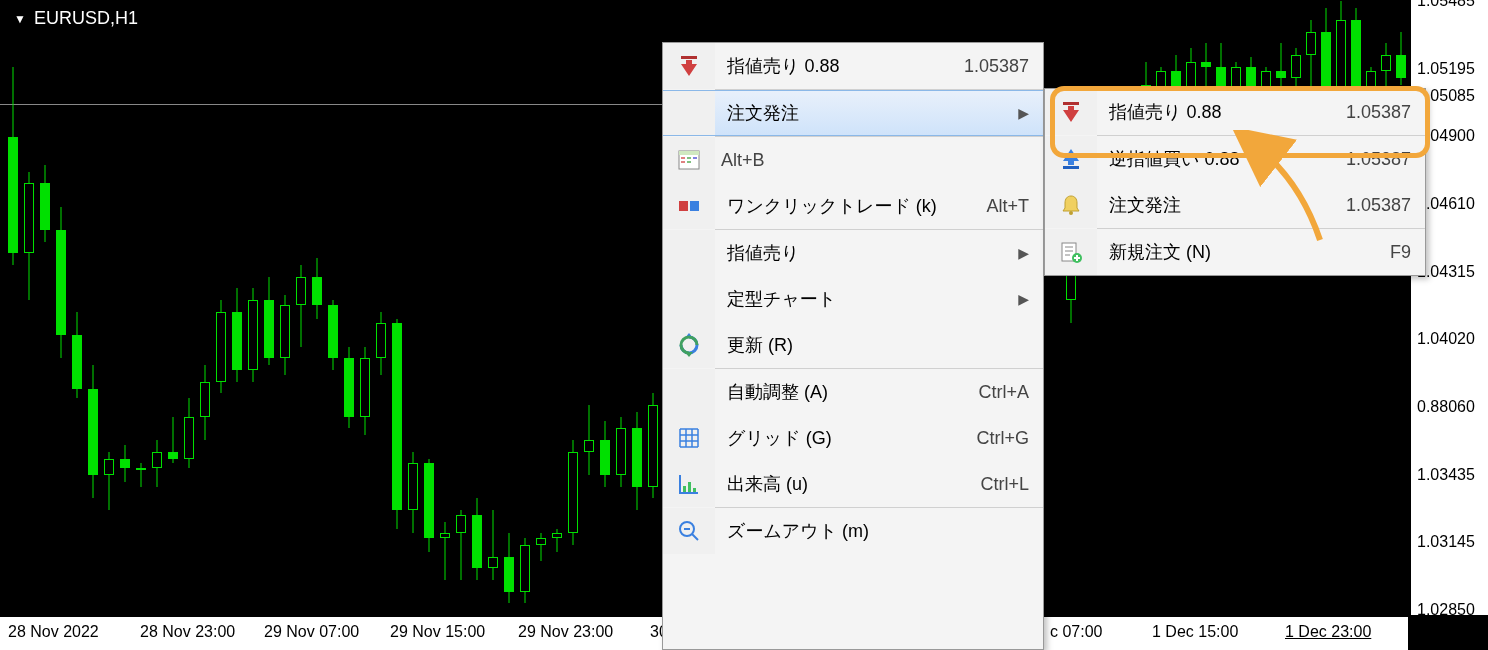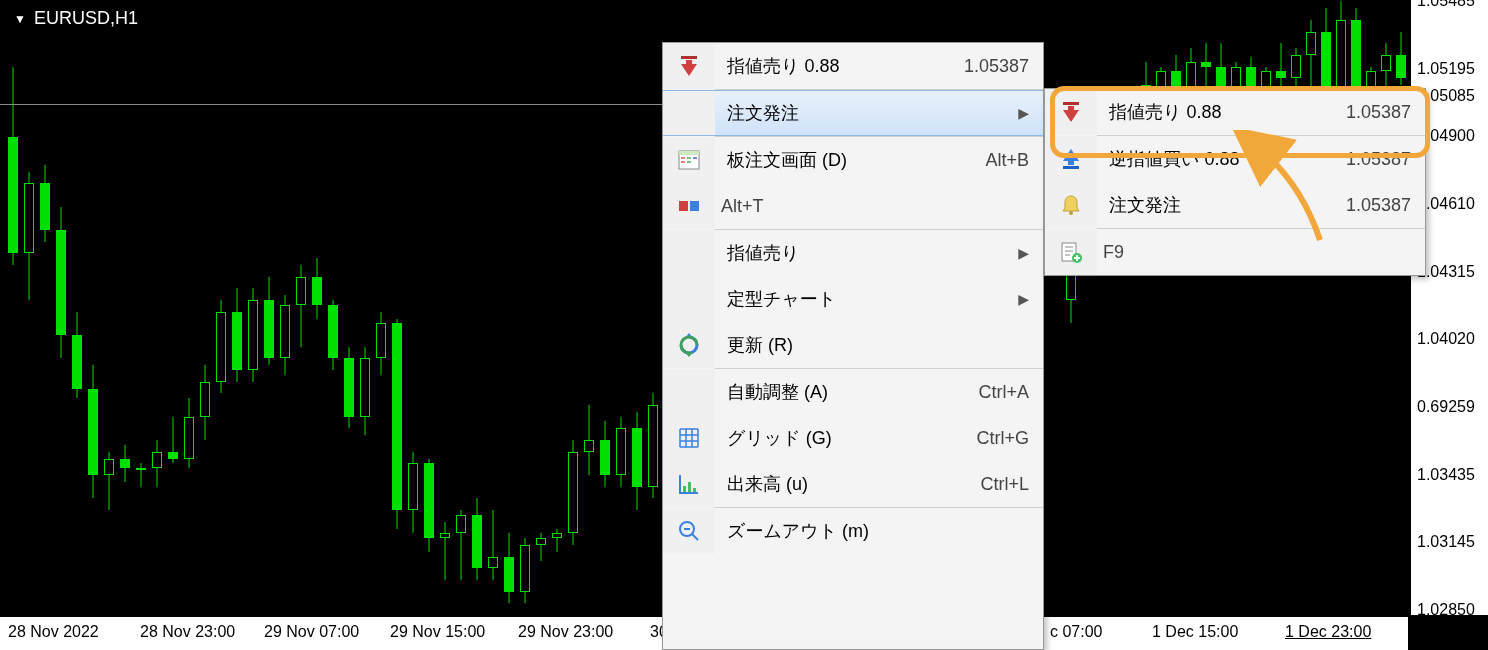--- a/index.html
+++ b/index.html
@@ -340,21 +340,21 @@
     </div>
 
   <div class="axis-right" id="yaxis">
       <div class="tick" style="top: -8px;">1.05485</div>
       <div class="tick" style="top: 59.65px;">1.05195</div>
       <div class="tick" style="top: 87.325px;">1.05085</div>
       <div class="tick" style="top: 127.3px;">1.04900</div>
       <div class="tick" style="top: 194.95px;">1.04610</div>
       <div class="tick" style="top: 262.6px;">1.04315</div>
       <div class="tick" style="top: 330.25px;">1.04020</div>
-      <div class="tick" style="top: 397.9px;">0.69259</div>
+      <div class="tick" style="top: 397.9px;">0.88060</div>
       <div class="tick" style="top: 465.55px;">1.03435</div>
       <div class="tick" style="top: 533.2px;">1.03145</div>
       <div class="tick" style="top: 600.85px;">1.02850</div>
     </div>
   <div class="axis-bottom" id="xaxis">
       <div class="xtick" style="left: 8px;">28 Nov 2022</div>
       <div class="xtick" style="left: 140px;">28 Nov 23:00</div>
       <div class="xtick" style="left: 264px;">29 Nov 07:00</div>
       <div class="xtick" style="left: 390px;">29 Nov 15:00</div>
       <div class="xtick" style="left: 518px;">29 Nov 23:00</div>
@@ -388,30 +388,30 @@
         <svg class="ic" viewBox="0 0 24 24">
           <rect x="2" y="3" width="20" height="18" fill="#fff" stroke="#888"></rect>
           <rect x="2" y="3" width="20" height="4" fill="#d0e8c0"></rect>
           <rect x="4" y="9" width="4" height="2" fill="#e08080"></rect>
           <rect x="10" y="9" width="4" height="2" fill="#80c080"></rect>
           <rect x="16" y="9" width="4" height="2" fill="#8080e0"></rect>
           <rect x="4" y="13" width="4" height="2" fill="#e08080"></rect>
           <rect x="10" y="13" width="4" height="2" fill="#80c080"></rect>
         </svg>
       </div>
-      <div class="label">板注文画面 (D)</div>
       <div class="short">Alt+B</div>
     </div>
     <div class="row">
       <div class="iconcol">
         <svg class="ic" viewBox="0 0 24 24">
           <rect x="2" y="7" width="9" height="10" fill="#d04040"></rect>
           <rect x="13" y="7" width="9" height="10" fill="#3a80e0"></rect>
         </svg>
       </div>
+      <div class="label">ワンクリックトレード (k)</div>
       <div class="short">Alt+T</div>
     </div>
     <div class="sep"></div>
     <div class="row">
       <div class="iconcol"></div>
       <div class="label">指値売り</div>
       <div class="arrow">▶</div>
     </div>
     <div class="row">
       <div class="iconcol"></div>
@@ -505,20 +505,21 @@
     <div class="sep"></div>
     <div class="row">
       <div class="iconcol">
         <svg class="ic" viewBox="0 0 24 24">
           <rect x="3" y="3" width="14" height="18" fill="#fff" stroke="#888"></rect>
           <path d="M6 7 H14 M6 11 H14 M6 15 H11" stroke="#888"></path>
           <circle cx="18" cy="18" r="5" fill="#40c060"></circle>
           <path d="M18 15 V21 M15 18 H21" stroke="#fff" stroke-width="2"></path>
         </svg>
       </div>
+      <div class="label">新規注文 (N)</div>
       <div class="short">F9</div>
     </div>
   </div>
 
 <div class="callout hl1"></div>
 <svg class="callout-arrow" style="left:1220px; top:130px;" viewBox="0 0 120 120">
   <defs>
     <marker id="ah" markerWidth="10" markerHeight="10" refX="5" refY="5" orient="auto">
       <path d="M0,0 L10,5 L0,10 z" fill="#f2a73b"></path>
     </marker>

